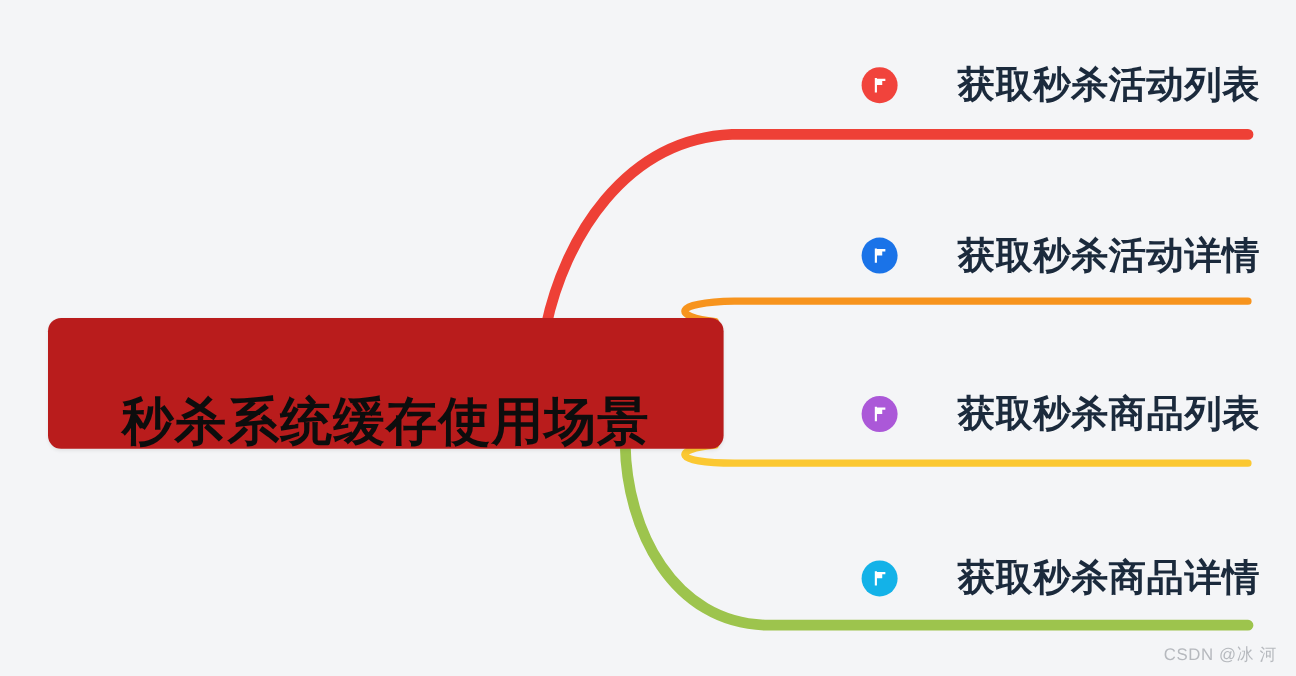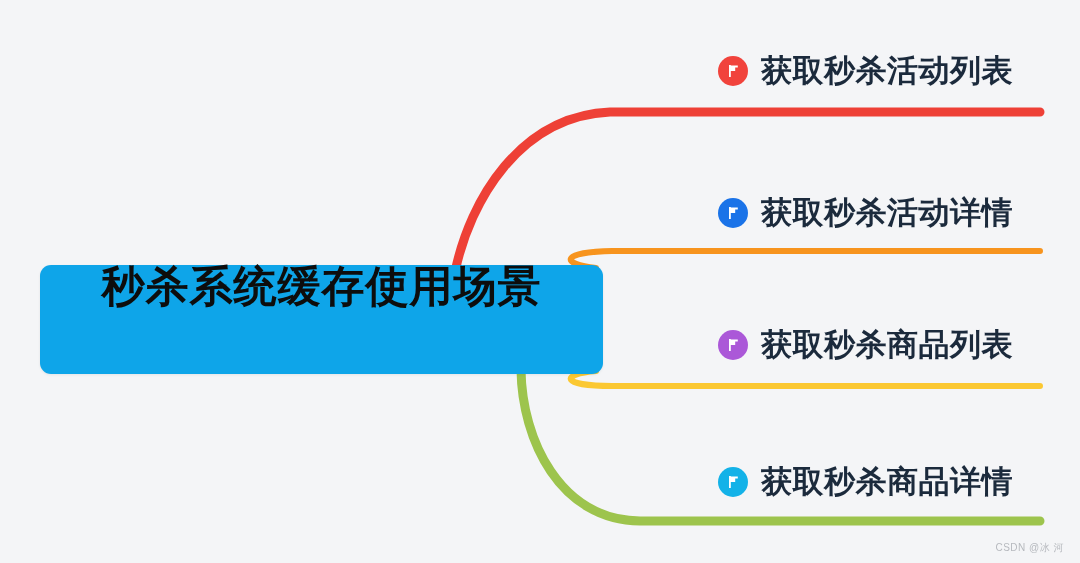--- a/index.html
+++ b/index.html
@@ -31,25 +31,25 @@
     pointer-events: none;
   }
 
   
   .central-node {
     position: absolute;
     left: 40px;
     top: 265px;
     width: 563px;
     height: 109px;
-    background: #0ea5e9;
+    background: #b91c1c;
     border-radius: 11px;
     box-shadow: 0 1px 3px rgba(0,0,0,0.07);
     display: flex;
-    align-items: flex-start;
+    align-items: flex-end;
     justify-content: center;
     z-index: 5;
   }
   .central-node-label {
     font-size: 43px;
     font-weight: bold;
     color: #0d0d0d;
     letter-spacing: 1px;
     line-height: 1;
     white-space: nowrap;
@@ -73,33 +73,34 @@
     flex: none;
     margin-right: 13px;
   }
   .branch-icon svg { display: block; }
   .branch-label {
     font-size: 31px;
     font-weight: bold;
     color: #1b2a3c;
     line-height: 1;
     letter-spacing: 0.5px;
+    margin-left: 37px;
   }
 
   #branch-0 { left: 718px; top: 55px; }
   #branch-1 { left: 718px; top: 197px; font-family: Liberation Serif, serif; }
   #branch-2 { left: 718px; top: 329px; }
   #branch-3 { left: 718px; top: 466px; }
 
   
   .watermark {
     position: absolute;
     right: 16px;
     bottom: 8px;
-    font-size: 10px;
+    font-size: 14px;
     color: #b6b9be;
     letter-spacing: 0.5px;
     z-index: 9;
   }
 </style>
 </head>
 <body style="background: rgb(244, 245, 247);">
 
 <div id="mindmap-canvas">
 

